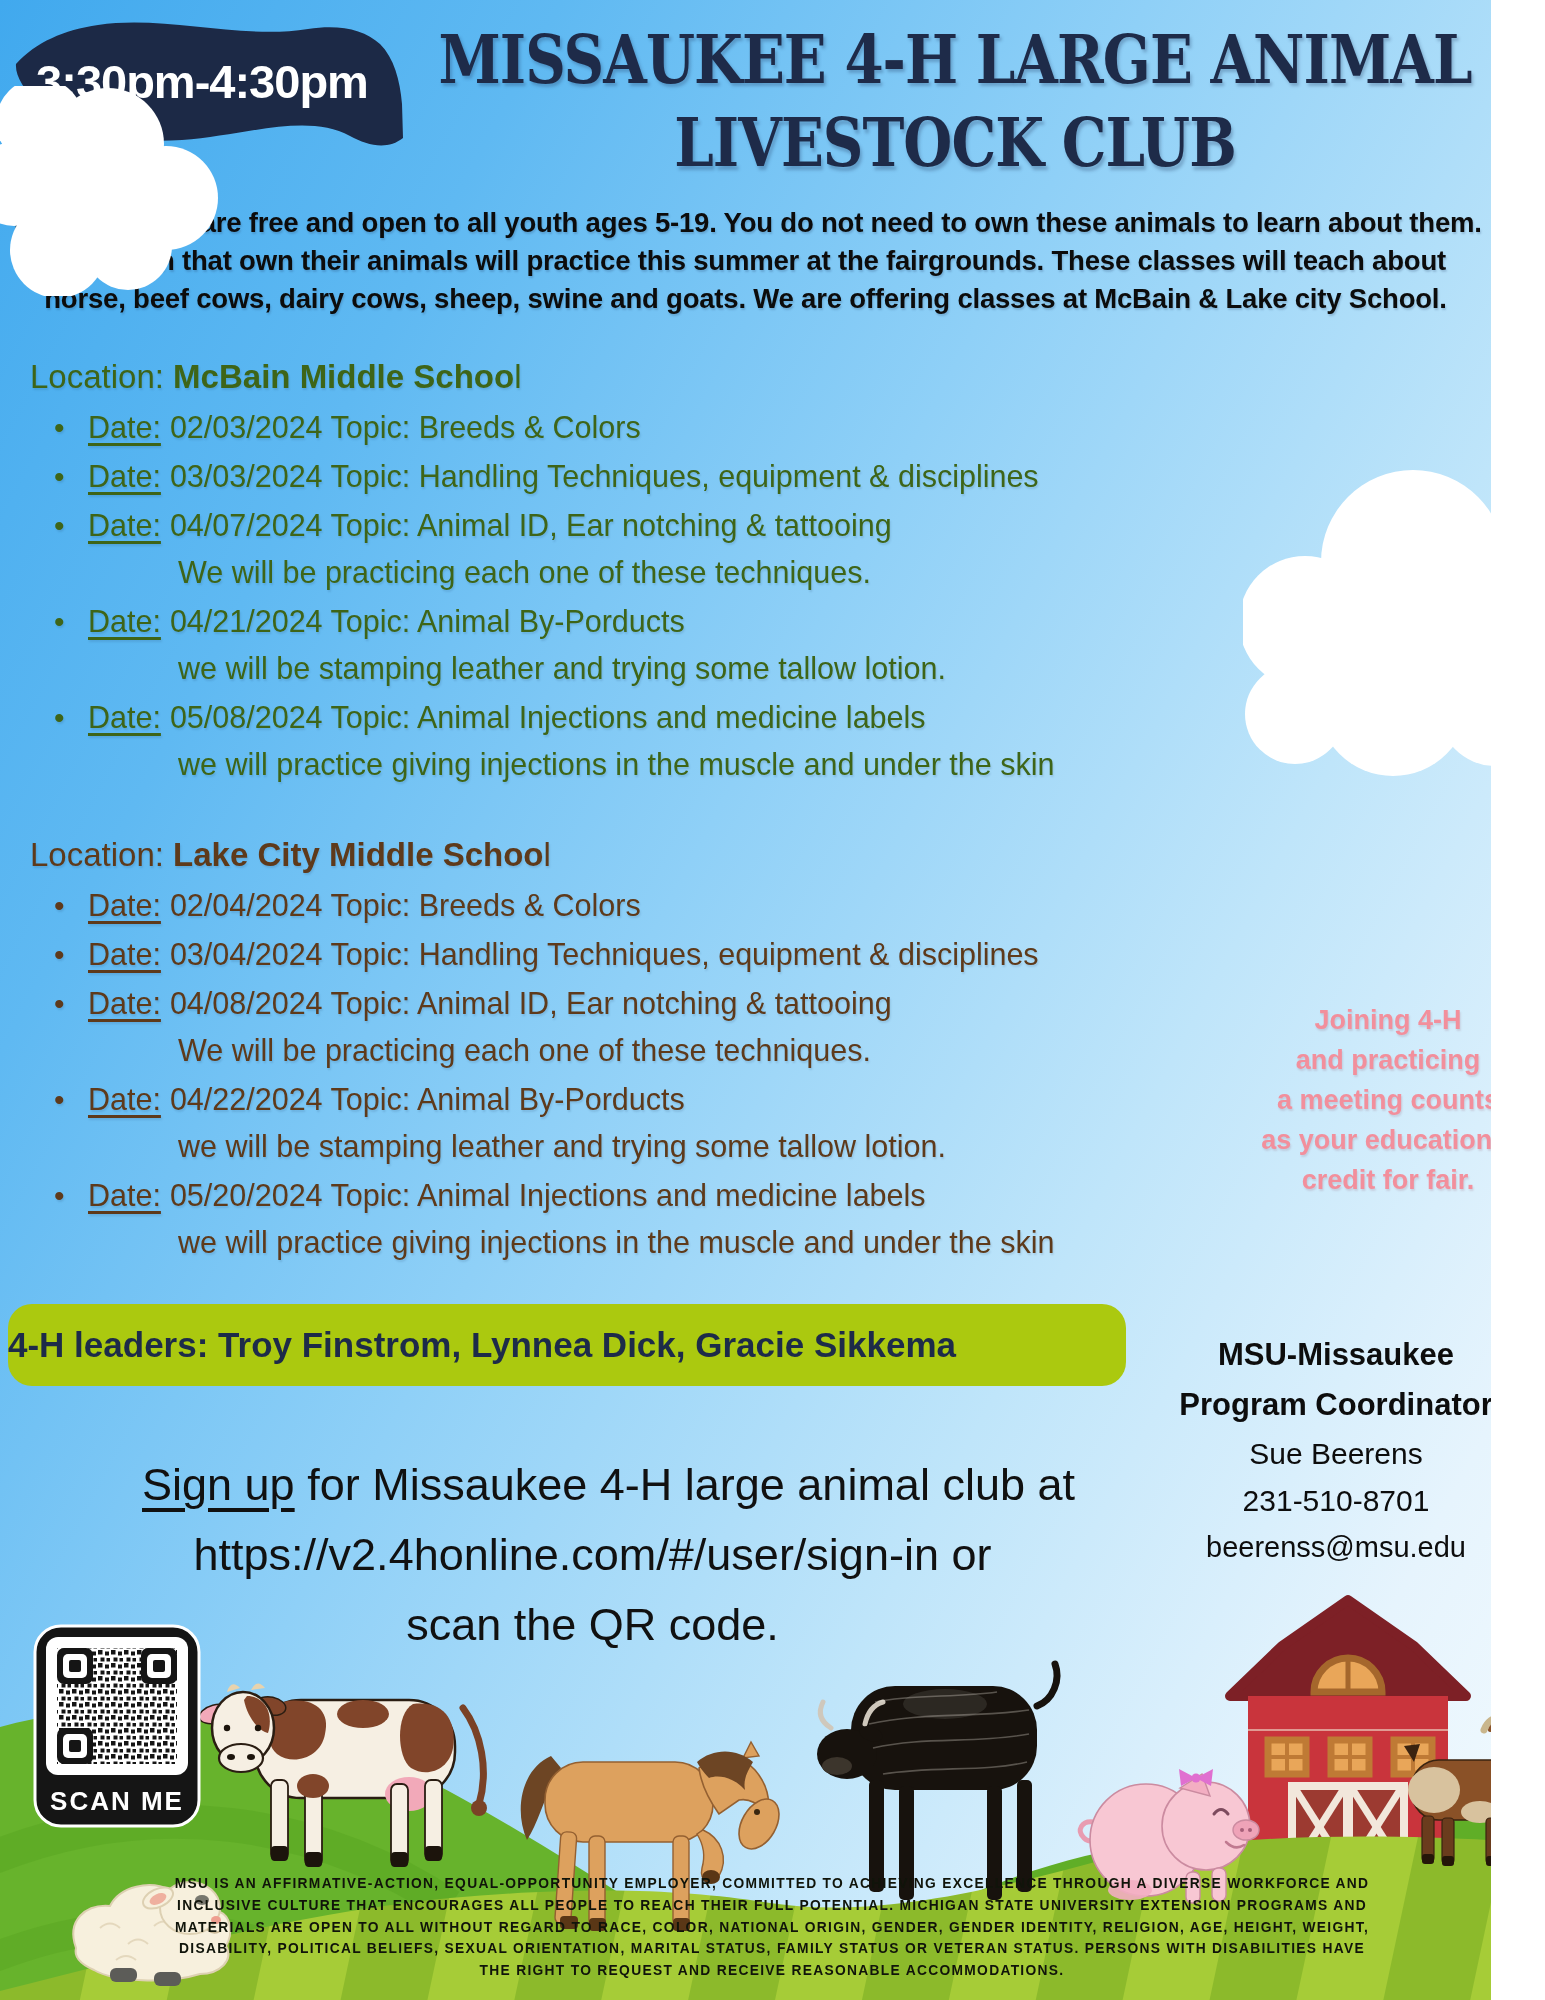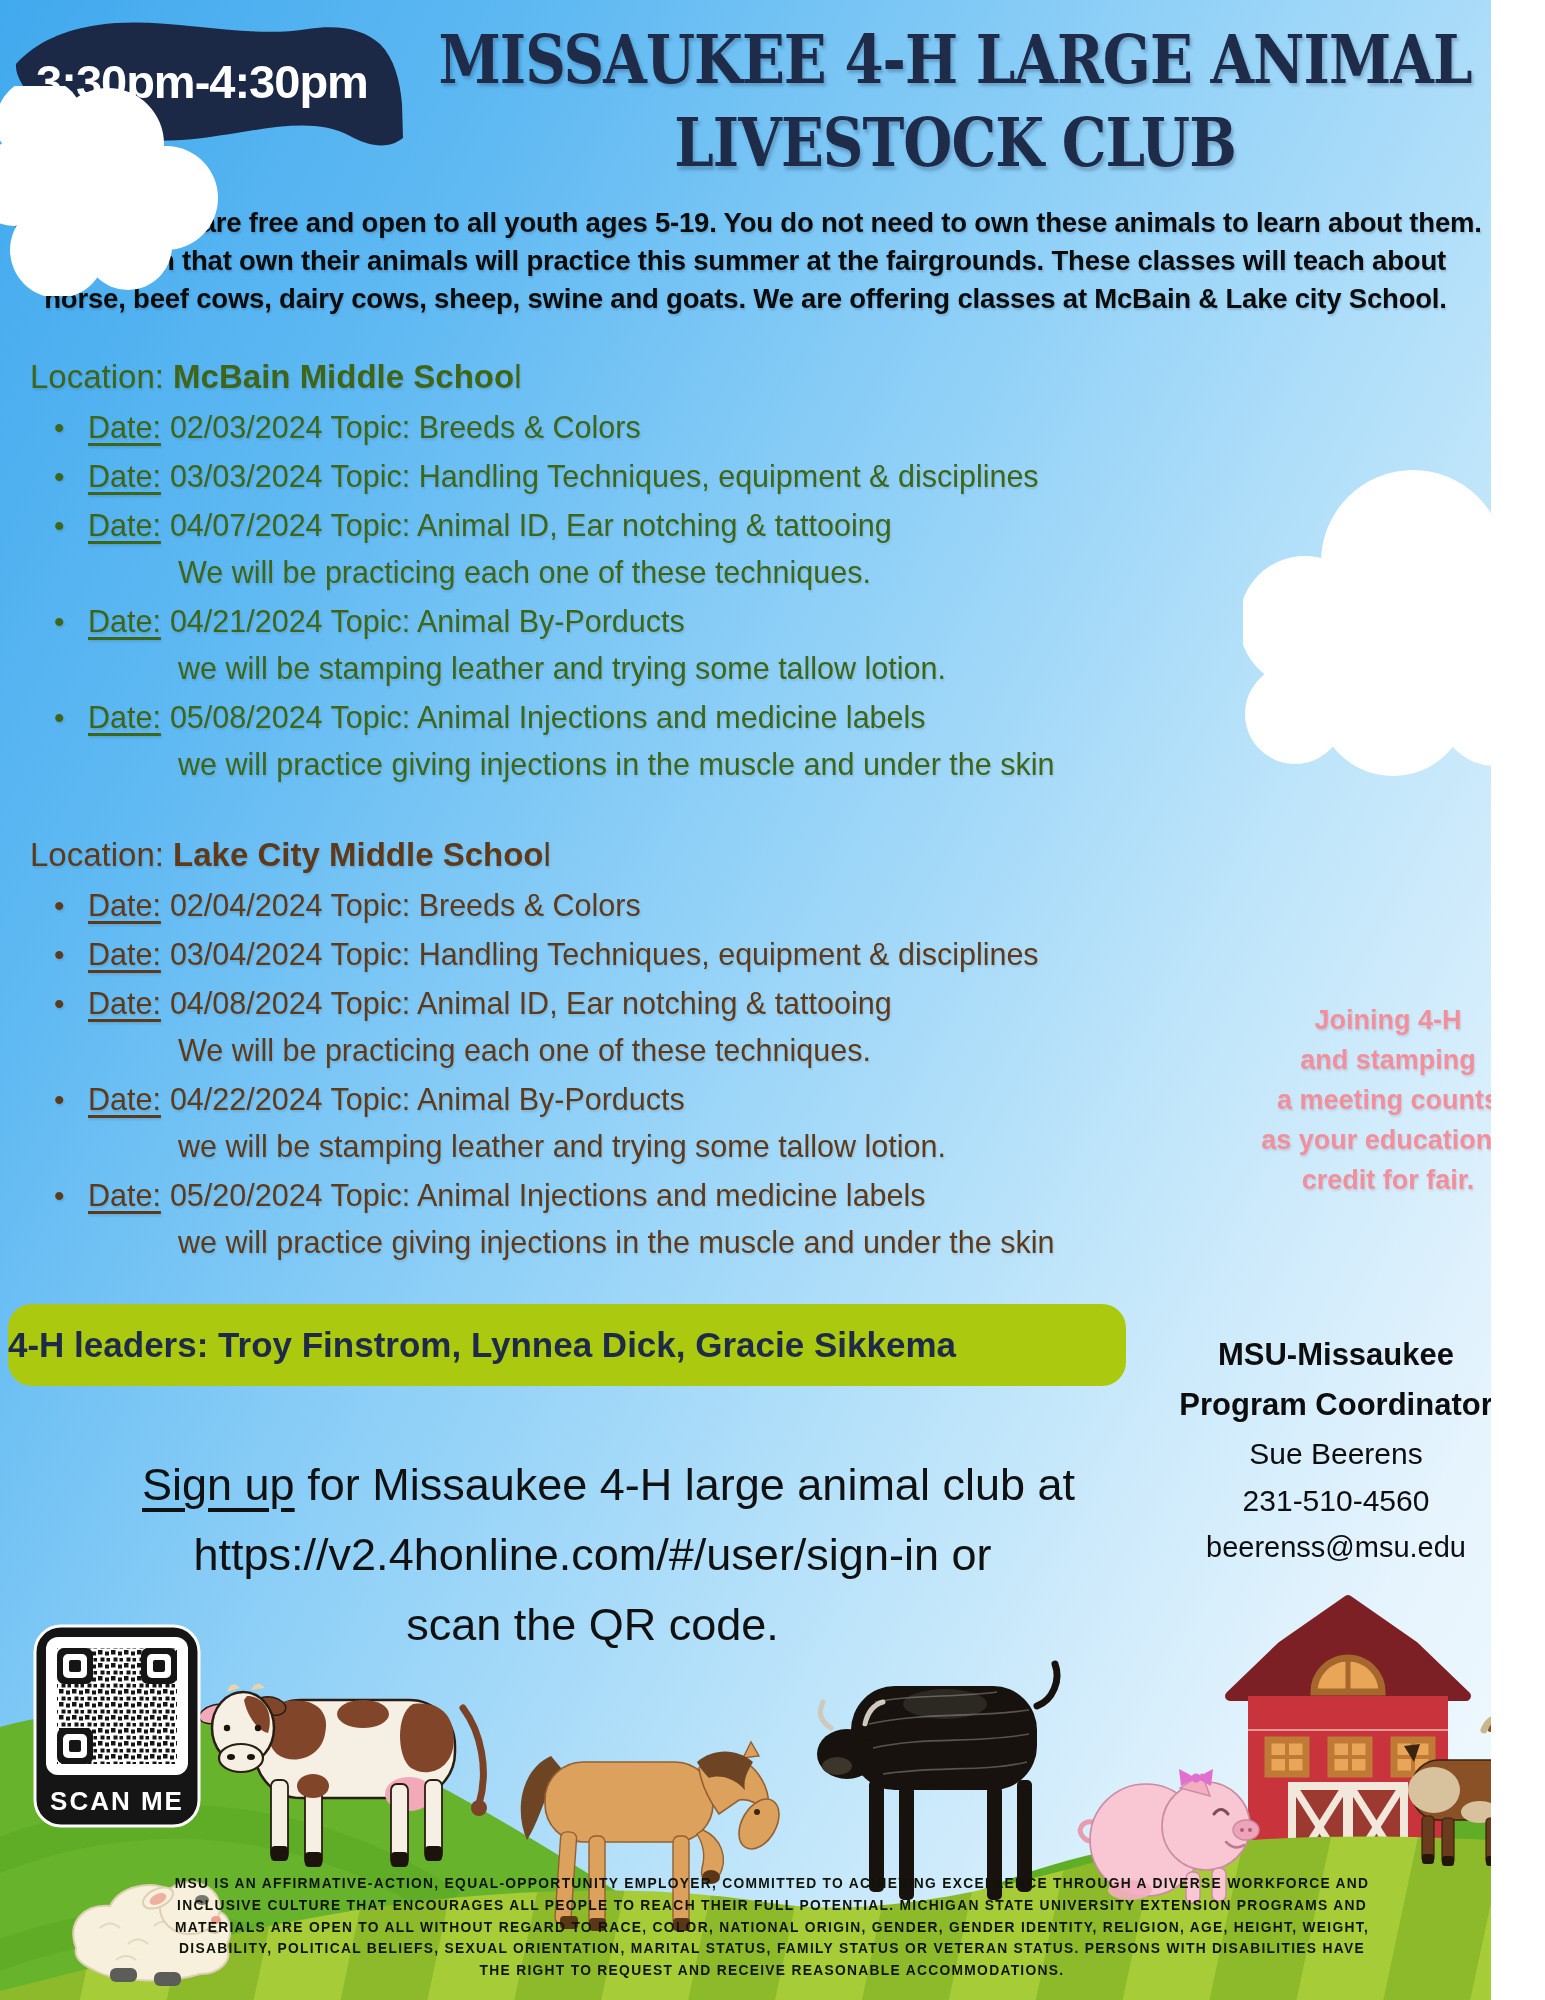--- a/index.html
+++ b/index.html
@@ -129,35 +129,35 @@
         <div class="note">We will be practicing each one of these techniques.</div></li>
       <li class="date-item"><span class="date">Date:</span><span>04/22/2024 Topic: Animal By-Porducts</span>
         <div class="note">we will be stamping leather and trying some tallow lotion.</div></li>
       <li class="date-item"><span class="date">Date:</span><span>05/20/2024 Topic: Animal Injections and medicine labels</span>
         <div class="note">we will practice giving injections in the muscle and under the skin</div></li>
     </ul>
   </div>
 
   <div class="pink-note">
     <div>Joining 4-H</div>
-    <div>and stamping</div>
+    <div>and practicing</div>
     <div>a meeting counts</div>
     <div>as your educational</div>
     <div>credit for fair.</div>
   </div>
 
   <div class="leaders">
     <span>4-H leaders: Troy Finstrom, Lynnea Dick, Gracie Sikkema</span>
   </div>
 
   <div class="coord">
     <div class="org">MSU-Missaukee</div>
     <div class="org">Program Coordinator</div>
     <div class="nm">Sue Beerens</div>
-    <div class="ph">231-510-4560</div>
+    <div class="ph">231-510-8701</div>
     <div class="em">beerenss@msu.edu</div>
   </div>
 
   <div class="signup">
     <div><span class="lead">Sign up</span><span> for Missaukee 4-H large animal club at</span></div>
     <div>https://v2.4honline.com/#/user/sign-in or</div>
     <div>scan the QR code.</div>
   </div>
 
   <svg class="qr" width="168" height="204" viewBox="0 0 168 204">

